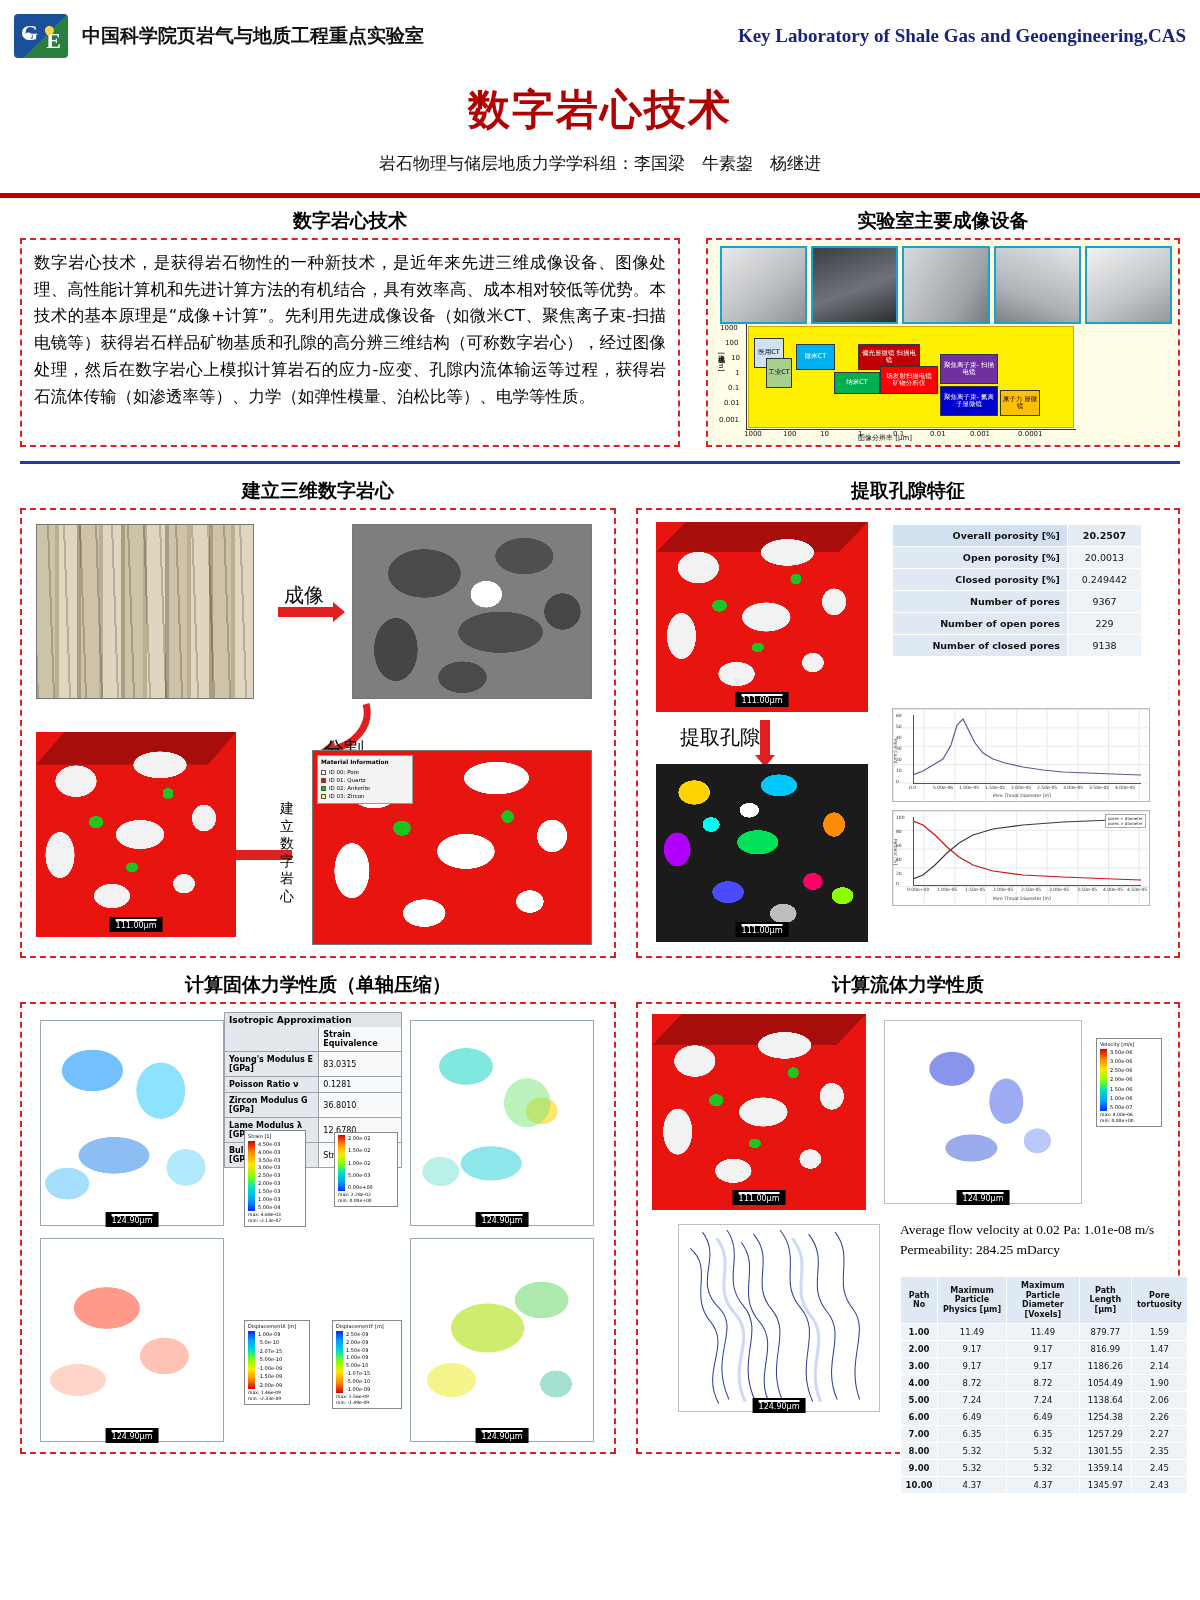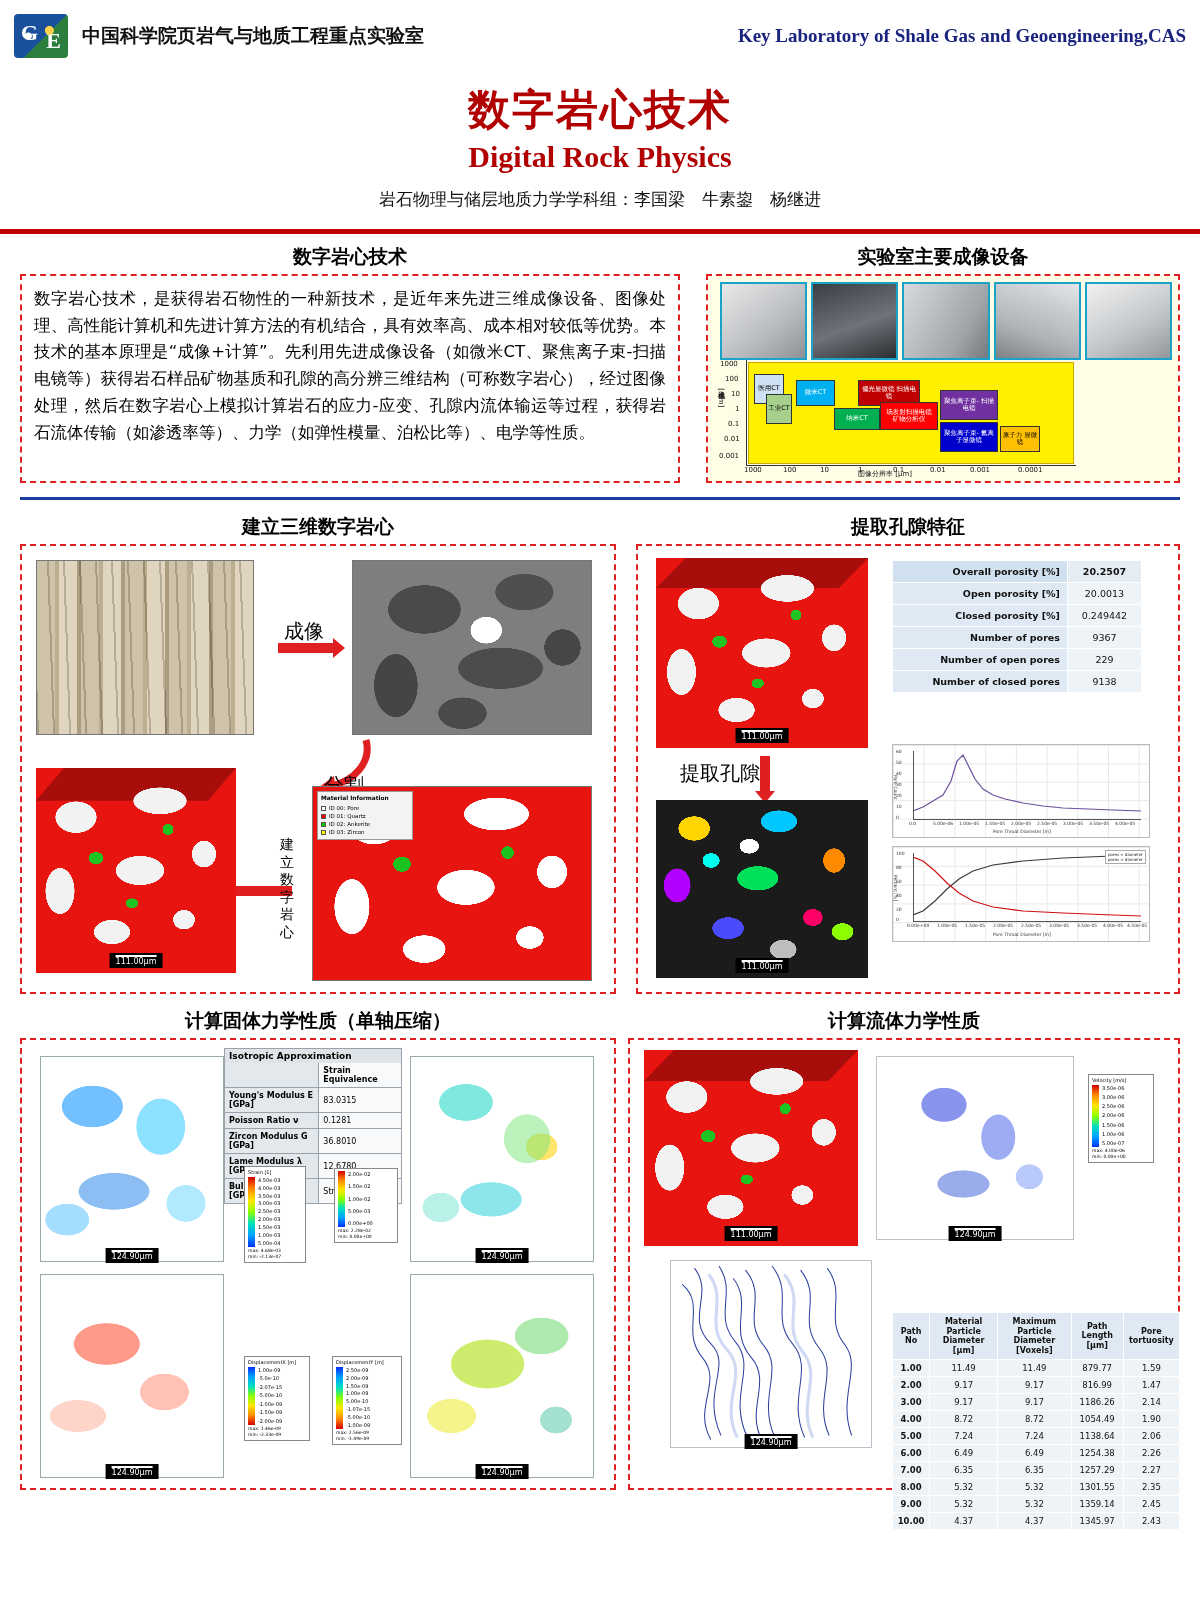--- a/index.html
+++ b/index.html
@@ -375,21 +375,21 @@
       radial-gradient(ellipse 18px 20px at 84% 34%, #ff8a00 0 60%, transparent 61%),
       radial-gradient(ellipse 26px 18px at 34% 72%, #4a4aff 0 60%, transparent 61%),
       radial-gradient(ellipse 16px 14px at 74% 66%, #ff0066 0 60%, transparent 61%),
       radial-gradient(ellipse 22px 16px at 60% 84%, #bdbdbd 0 60%, transparent 61%),
       radial-gradient(ellipse 14px 12px at 26% 34%, #00fff0 0 60%, transparent 61%),
       radial-gradient(ellipse 18px 14px at 88% 74%, #8cff00 0 60%, transparent 61%),
       radial-gradient(ellipse 16px 12px at 44% 26%, #ffffff 0 60%, transparent 61%);
   }
 
   
-  .row3 { display:flex; padding:8px 20px 0; gap:12px; }
+  .row3 { display:flex; padding:8px 20px 0; gap:20px; }
   .row3 .left { width:596px; }
   .row3 .right { flex:1; }
 
   
   .mcube { position:relative; overflow:hidden; border:0; }
   .mcube .frame {
     position:absolute; inset:6px; border:1px solid #9aa;
   }
   .m-blue { background:#ffffff; }
   .m-blue .fld {
@@ -505,21 +505,20 @@
   <div class="logo">
     <span class="logo-g">G</span>
     <span class="logo-e">E</span>
   </div>
   <div class="hdr-cn">中国科学院页岩气与地质工程重点实验室</div>
   <div class="hdr-en">Key Laboratory of Shale Gas and Geoengineering,CAS</div>
 </div>
 
 <div class="title-block">
   <div class="title-cn">数字岩心技术</div>
-  <div class="title-en">Digital Rock Physics</div>
   <div class="authors">岩石物理与储层地质力学学科组：李国梁　牛素鋆　杨继进</div>
 </div>
 <div class="rule-red"></div>
 
 <div class="row1">
   <div class="left">
     <div class="sec-title">数字岩心技术</div>
     <div class="dashed">
       <div class="abstract">数字岩心技术，是获得岩石物性的一种新技术，是近年来先进三维成像设备、图像处理、高性能计算机和先进计算方法的有机结合，具有效率高、成本相对较低等优势。本技术的基本原理是“成像+计算”。先利用先进成像设备（如微米CT、聚焦离子束-扫描电镜等）获得岩石样品矿物基质和孔隙的高分辨三维结构（可称数字岩心），经过图像处理，然后在数字岩心上模拟计算岩石的应力-应变、孔隙内流体输运等过程，获得岩石流体传输（如渗透率等）、力学（如弹性模量、泊松比等）、电学等性质。</div>
     </div>
@@ -937,26 +936,30 @@
           <g fill="none" stroke="#9fb4e8" stroke-width="3" opacity="0.5">
             <path d="M34,10 C54,36 28,58 52,84 C74,108 44,134 62,170"></path>
             <path d="M108,10 C130,38 104,58 126,86 C146,110 120,136 136,170"></path>
           </g>
         </svg>
         <div class="scalebar">
           <span class="bar"></span><span>124.90μm</span>
         </div>
       </div>
 
+      <div style="position:absolute;left:262px;top:216px;width:300px">
+        <div class="flowtext">Average flow velocity at 0.02 Pa: 1.01e-08 m/s</div>
+        <div class="flowtext">Permeability: 284.25 mDarcy</div>
+      </div>
 
       <table class="path" style="position:absolute;left:262px;top:272px;width:288px">
         <tbody>
             <tr>
           <th>Path No</th>
-          <th>Material Particle Diameter [μm]</th>
+          <th>Maximum Particle Physics [μm]</th>
           <th>Maximum Particle Diameter [Voxels]</th>
           <th>Path Length [μm]</th>
           <th>Pore tortuosity</th>
         </tr>
         <tr>
           <td class="pn">1.00</td>
           <td>11.49</td>
           <td>11.49</td>
           <td>879.77</td>
           <td>1.59</td>

